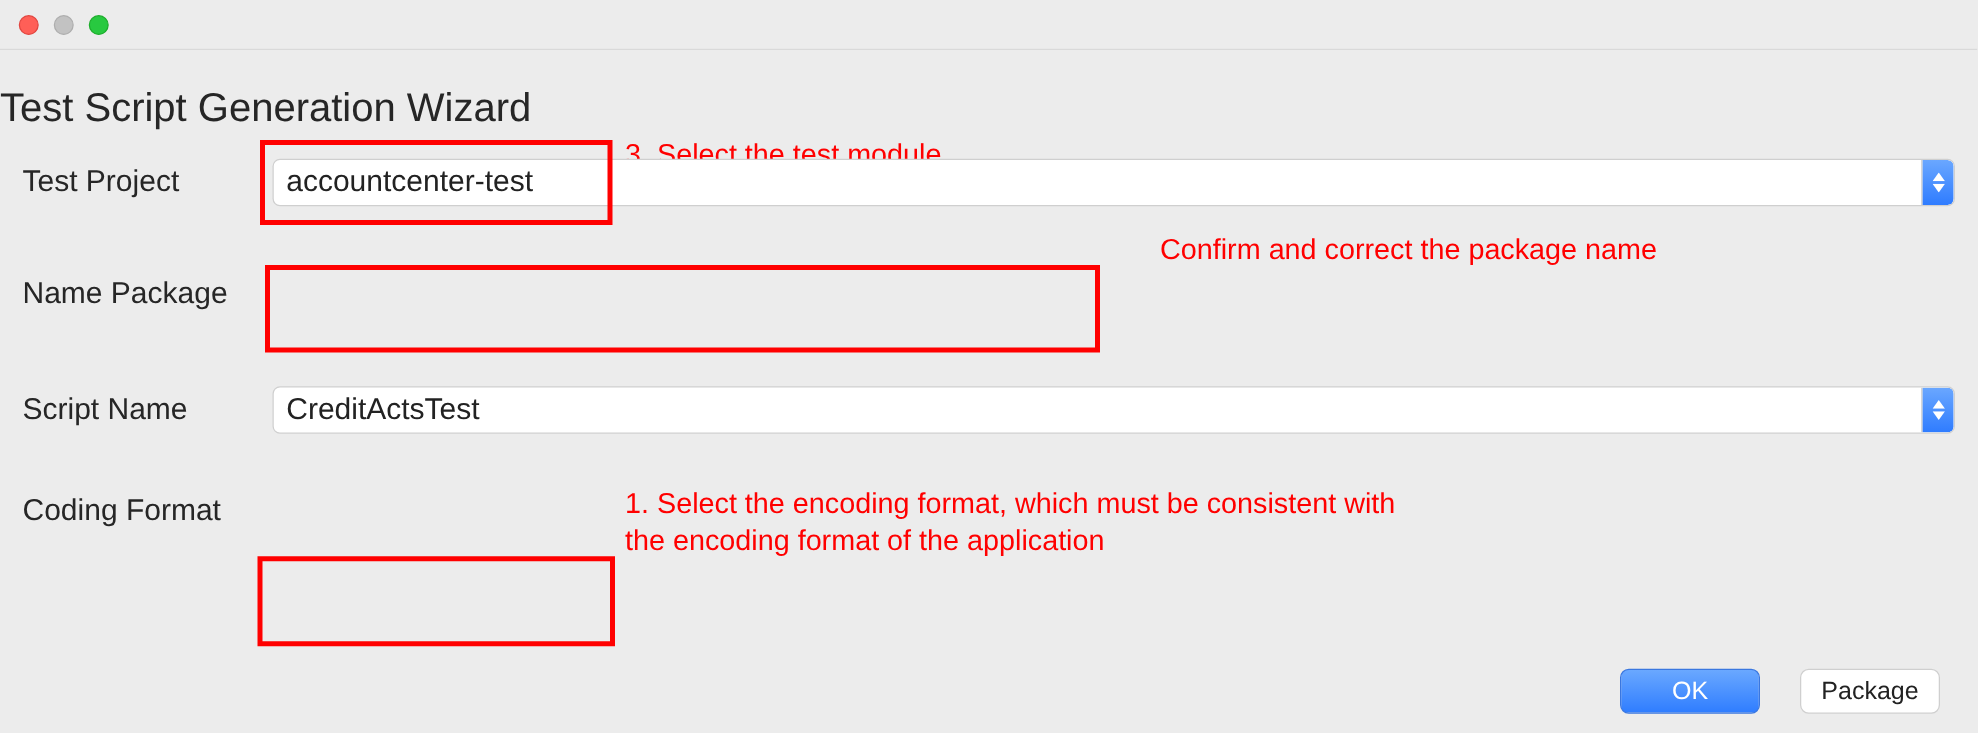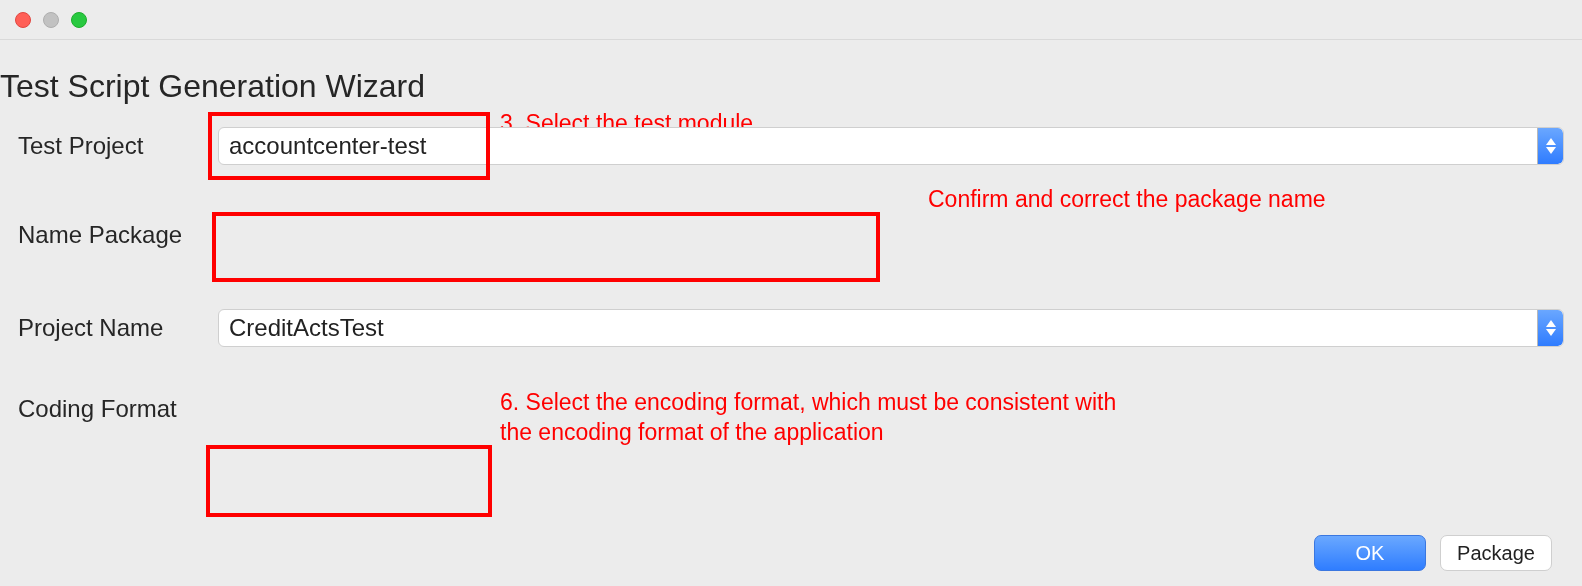--- a/index.html
+++ b/index.html
@@ -86,21 +86,21 @@
     .red-box {
       position: absolute;
       border: 4px solid #ff0000;
       pointer-events: none;
     }
     .button-row {
       position: absolute;
       right: 30px;
       bottom: 15px;
       display: flex;
-      gap: 14px;
+      gap: 32px;
       justify-content: space-between;
     }
     .btn {
       min-width: 112px;
       height: 36px;
       border-radius: 7px;
       font-size: 20px;
       display: flex;
       align-items: center;
       justify-content: center;
@@ -151,35 +151,35 @@
 
   <div class="annotation" style="left:928px; top:185px;">Confirm and correct the package name</div>
 
   <div class="row" style="margin-top:56px;">
     <div class="label">Name Package</div>
   </div>
 
   <div class="red-box" style="left:212px; top:212px; width:668px; height:70px;"></div>
 
   <div class="row" style="margin-top:60px;">
-    <div class="label">Project Name</div>
+    <div class="label">Script Name</div>
     <div class="combo">
       <input type="text" value="CreditActsTest" style="">
       <div class="combo-arrows">
         <svg width="10" height="7" viewBox="0 0 10 7">
             <polygon points="5,0 10,7 0,7" fill="#fff"></polygon>
           </svg>
         <svg width="10" height="7" viewBox="0 0 10 7" style="margin-top:2px;">
             <polygon points="0,0 10,0 5,7" fill="#fff"></polygon>
           </svg>
       </div>
     </div>
   </div>
 
-  <div class="annotation" style="left:500px; top:388px;">6. Select the encoding format, which must be consistent with</div>
+  <div class="annotation" style="left:500px; top:388px;">1. Select the encoding format, which must be consistent with</div>
   <div class="annotation" style="left:500px; top:418px;">the encoding format of the application</div>
 
   <div class="row" style="margin-top:48px;">
     <div class="label">Coding Format</div>
   </div>
 
   <div class="red-box" style="left:206px; top:445px; width:286px; height:72px;"></div>
 
 </div>
 

